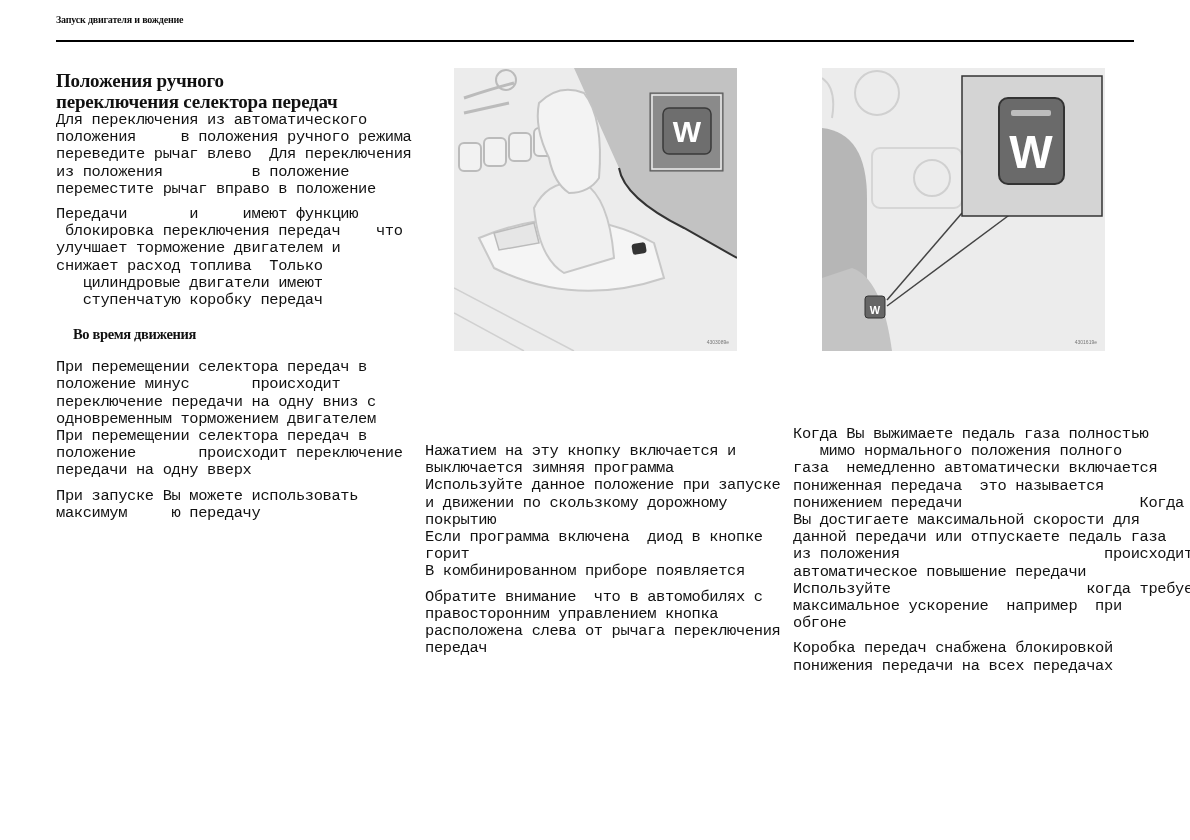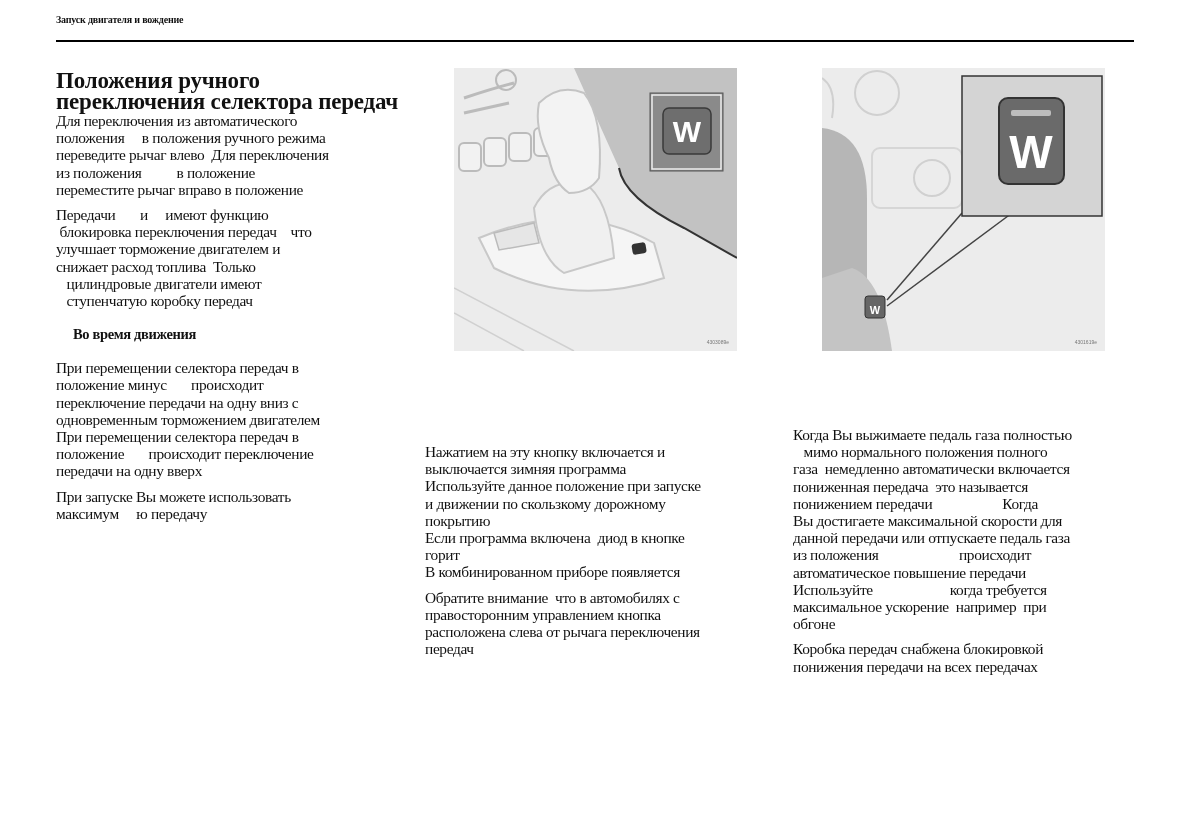--- a/index.html
+++ b/index.html
@@ -1,25 +1,25 @@
 <!DOCTYPE html>
 <html><head>
 <meta charset="utf-8">
 <style>
   html, body { margin: 0; padding: 0; background: #ffffff; }
   body { width: 1190px; height: 840px; position: relative; overflow: hidden;
          font-family: "Liberation Serif", "DejaVu Serif", serif; color: #111; }
   .header-title { position: absolute; left: 56px; top: 14px; font-size: 10px; font-weight: bold; letter-spacing: -0.2px; }
   .header-rule { position: absolute; left: 56px; top: 40px; width: 1078px; height: 2px; background: #000; }
   .col { position: absolute; font-size: 15.4px; line-height: 17.2px; letter-spacing: -0.35px; }
-  .col p { margin: 0 0 8px 0; white-space: pre; }
+  .col p { margin: 0 0 8px 0; white-space: pre; font-family: Liberation Mono, monospace; }
   .col1 { left: 56px; top: 70px; width: 345px; }
   .col2 { left: 425px; top: 443px; width: 345px; }
   .col3 { left: 793px; top: 426px; width: 345px; }
-  .h1 { font-size: 23px; font-weight: bold; line-height: 21px; margin: 0; white-space: pre; letter-spacing: -0.2px; }
+  .h1 { font-size: 19px; font-weight: bold; line-height: 21px; margin: 0; white-space: pre; letter-spacing: -0.2px; }
   .h2 { font-size: 14.5px; font-weight: bold; margin: 17px; line-height: 16px; }
   .figure { position: absolute; background: #ececec; overflow: hidden; }
   .fig1 { left: 454px; top: 68px; width: 283px; height: 283px; }
   .fig2 { left: 822px; top: 68px; width: 283px; height: 283px; }
   .fig-code { position: absolute; right: 8px; bottom: 6px; font-family: "Liberation Sans", sans-serif; font-size: 5px; color: #777; }
 </style>
 </head>
 <body>
 
 <div class="header-title">Запуск двигателя и вождение</div>

